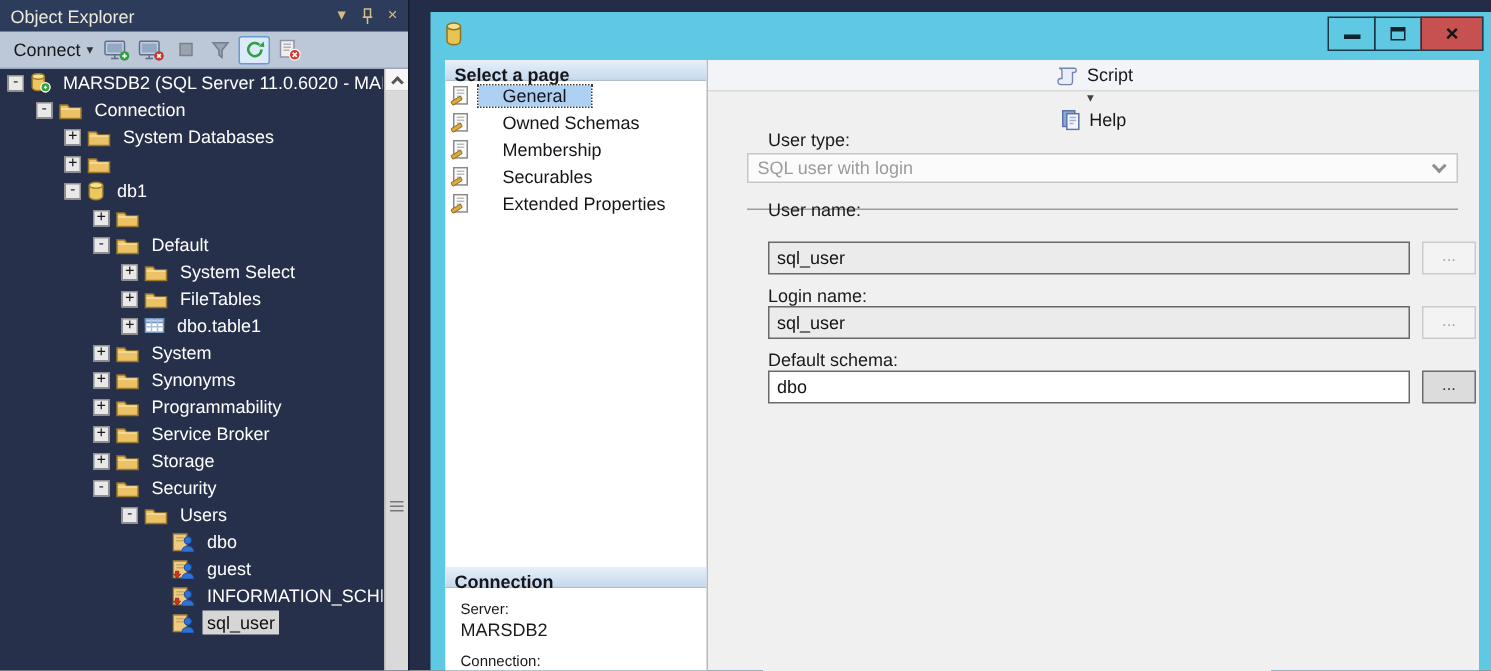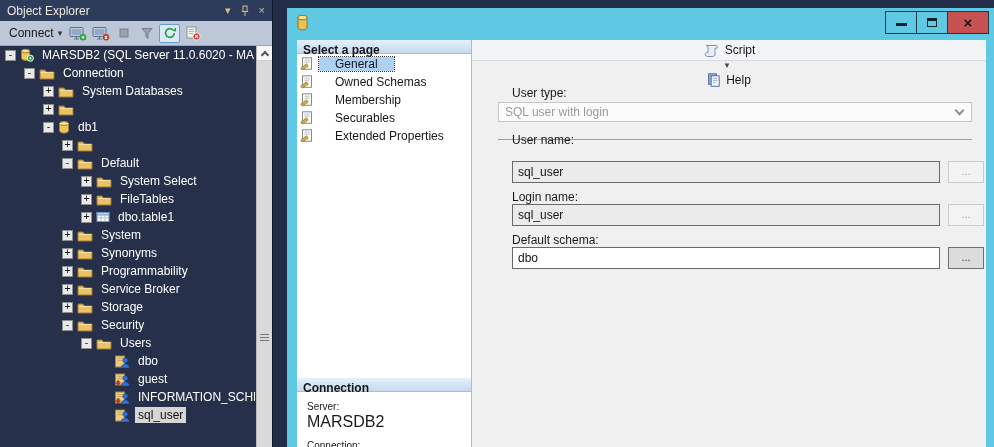--- a/index.html
+++ b/index.html
@@ -66,21 +66,21 @@
            display:flex; background:#f0f0f0; }
   .pane { width:175px; background:#ffffff; border-right:1px solid #b9b9b9; position:relative; }
   .phead { height:14px; background:linear-gradient(#e7f0fa,#c6daed); border-bottom:1px solid #aebecd;
            font-size:12px; font-weight:bold; color:#15151a; padding:3px 6px 0; }
   .pitem { display:flex; align-items:center; height:17px; padding-left:3px;
            font-size:12px; color:#15151a; margin-top:1px; }
   .pitem .plab { padding:0 16px; }
   .pitem.sel .plab { background:#aed0f2; outline:1px dotted #3a3a3a; }
   .conn { position:absolute; left:0; right:0; top:338px; }
   .clab { font-size:10px; color:#1a1a1a; margin:9px 0 0 10px; }
-  .cval { font-size:16px; color:#1a1a1a; margin:1px 0 0 10px; }
+  .cval { font-size:12px; color:#1a1a1a; margin:1px 0 0 10px; }
 
   .main { flex:1; position:relative; }
   .tbar { height:21px; background:#f2f4f7; border-bottom:1px solid #dadada;
           display:flex; align-items:center; padding:0 12px; font-size:12px; color:#17171a;flex-direction:column; }
   .tb-btn { display:flex; align-items:center; gap:5px; padding:3px 4px; }
   .tb-arr { font-size:9px; color:#444; margin:0 8px 0 4px; }
 
   .flabel { position:absolute; font-size:12px; color:#1a1a1a; }
   .combo { position:absolute; left:26px; top:62px; width:474px; height:20px;
            background:#fbfbfb; border:1px solid #c6c6c6; color:#9b9b9b; font-size:12px;

